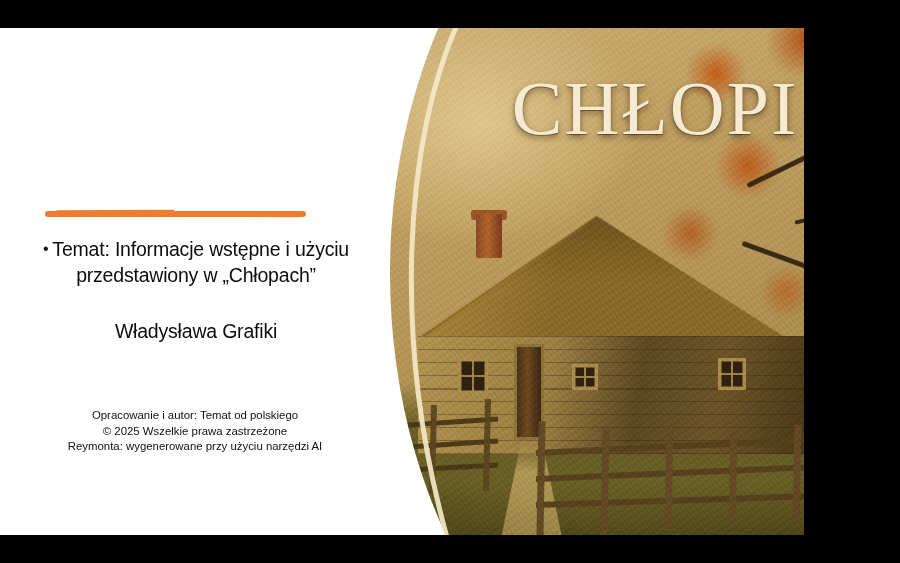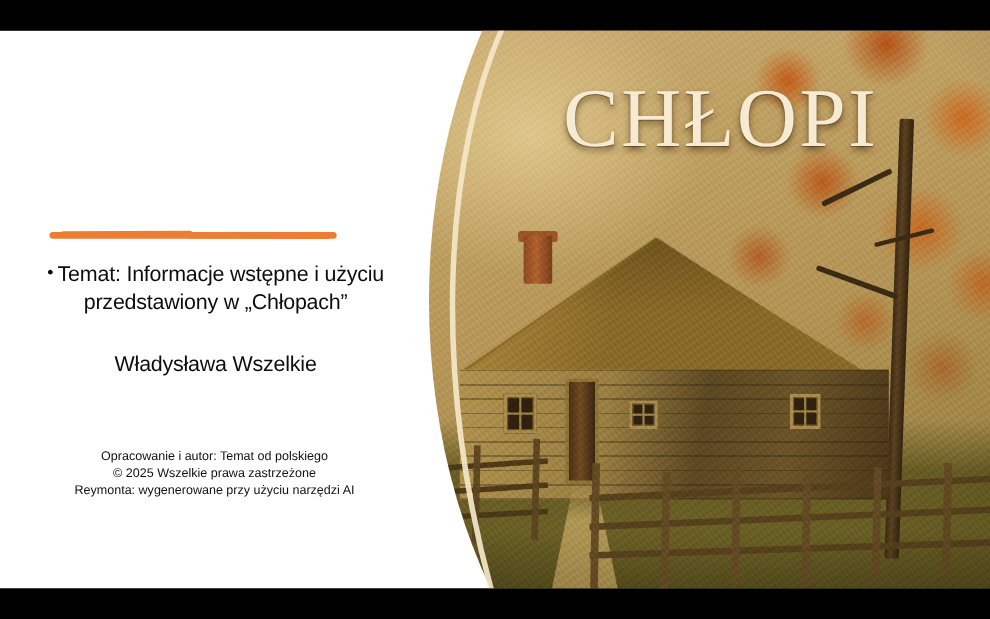--- a/index.html
+++ b/index.html
@@ -13,21 +13,21 @@
   #root {
     position: relative;
     width: 900px; height: 563px;
     background: #000000;
   }
 
   
   .slide {
     position: absolute;
     left: 0; top: 28px;
-    width: 900px; height: 507px;
+    width: 804px; height: 507px;
     background: #ffffff;
     overflow: hidden;
   }
 
   
   .text-col {
     position: absolute;
     left: 0; top: 0;
     width: 395px; height: 507px;
   }
@@ -352,21 +352,21 @@
     <div class="slide-title">CHŁOPI</div>
 
     <div class="text-col">
 
       <div class="accent-line"></div>
 
       <div class="bullet-block">
         <span class="bullet-dot">•</span><span>Temat: Informacje wstępne i użyciu przedstawiony w „Chłopach”</span>
       </div>
 
-      <div class="subtitle">Władysława Wszelkie</div>
+      <div class="subtitle">Władysława Grafiki</div>
 
       <div class="credits">
         <div>Opracowanie i autor: Temat od polskiego</div>
         <div>© 2025 Wszelkie prawa zastrzeżone</div>
         <div>Reymonta: wygenerowane przy użyciu narzędzi AI</div>
       </div>
     </div>
 
   </div>
 

